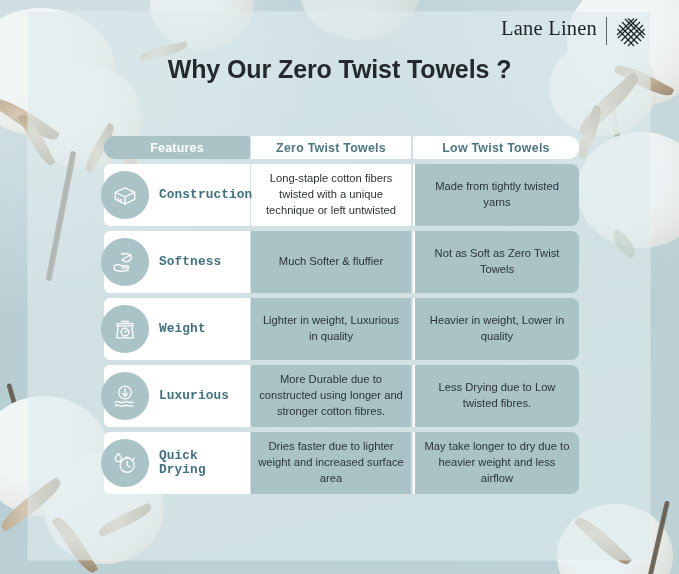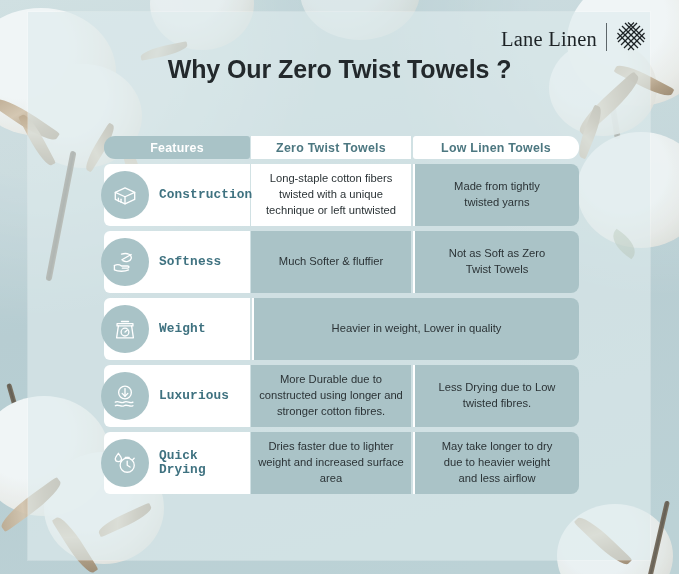--- a/index.html
+++ b/index.html
@@ -117,21 +117,21 @@
     width: 679px;
     height: 574px;
   }
 
   
   .brand {
     position: absolute;
     right: 33px;
     top: 17px;
     display: flex;
-    align-items: flex-end;
+    align-items: flex-start;
     gap: 9px;
     height: 34px;
   }
   .brand-name {
     font-family: "Liberation Serif", serif;
     font-size: 20.5px;
     color: #1d2326;
     letter-spacing: .2px;
     white-space: nowrap;
   }
@@ -250,21 +250,21 @@
   .c-right-cell {
     flex: 1;
     margin-left: 2px;
     display: flex;
     align-items: center;
     justify-content: center;
     text-align: center;
     font-size: 11.2px;
     color: #2b3336;
     line-height: 1.42;
-    padding: 0 22px;
+    padding: 0 8px;
     box-sizing: border-box;
     border-radius: 0 8px 8px 0;
   }
   
   .band-white { background: #ffffff; }
   .band-teal  { background: #aac3c7; }
   .divider-left { border-left: 2px solid #ffffff; }
 </style>
 </head>
 <body>
@@ -331,21 +331,21 @@
       </span>
     </div>
 
     <div class="page-title">Why Our Zero Twist Towels ?</div>
 
     <div id="table">
 
       <div class="t-row hdr">
         <div class="cell c-feature">Features</div>
         <div class="cell c-mid">Zero Twist Towels</div>
-        <div class="cell c-right">Low Linen Towels</div>
+        <div class="cell c-right">Low Twist Towels</div>
       </div>
 
       <div class="t-row d-row">
         <div class="c-feature-cell">
           <span class="icon-badge">
             <svg viewBox="0 0 34 34" width="30" height="30" aria-hidden="true">
               <g fill="none" stroke="#ffffff" stroke-width="1.5" stroke-linejoin="round" stroke-linecap="round">
                 <path d="M6 14 L17 9 L28 14 L28 22 L17 27 L6 22 Z"></path>
                 <path d="M6 14 L17 19 L28 14"></path>
                 <path d="M17 19 L17 27"></path>
@@ -387,20 +387,21 @@
                 <path d="M8 11 L26 11 L26 13.5 L8 13.5 Z"></path>
                 <path d="M13 8.5 L21 8.5"></path>
                 <path d="M9.5 13.5 L7.5 27 L26.5 27 L24.5 13.5"></path>
                 <circle cx="17" cy="20.5" r="4.4"></circle>
                 <path d="M17 20.5 L19.6 18.2"></path>
               </g>
             </svg>
           </span>
           <span class="feature-label">Weight</span>
         </div>
+        <div class="c-mid-cell band-teal">Lighter in weight, Luxurious in quality</div>
         <div class="c-right-cell band-teal divider-left">Heavier in weight, Lower in quality</div>
       </div>
 
       <div class="t-row d-row">
         <div class="c-feature-cell">
           <span class="icon-badge">
             <svg viewBox="0 0 34 34" width="30" height="30" aria-hidden="true">
               <g fill="none" stroke="#ffffff" stroke-width="1.5" stroke-linejoin="round" stroke-linecap="round">
                 <circle cx="17" cy="13" r="7.2"></circle>
                 <path d="M17 8.6 L17 17.2"></path>

